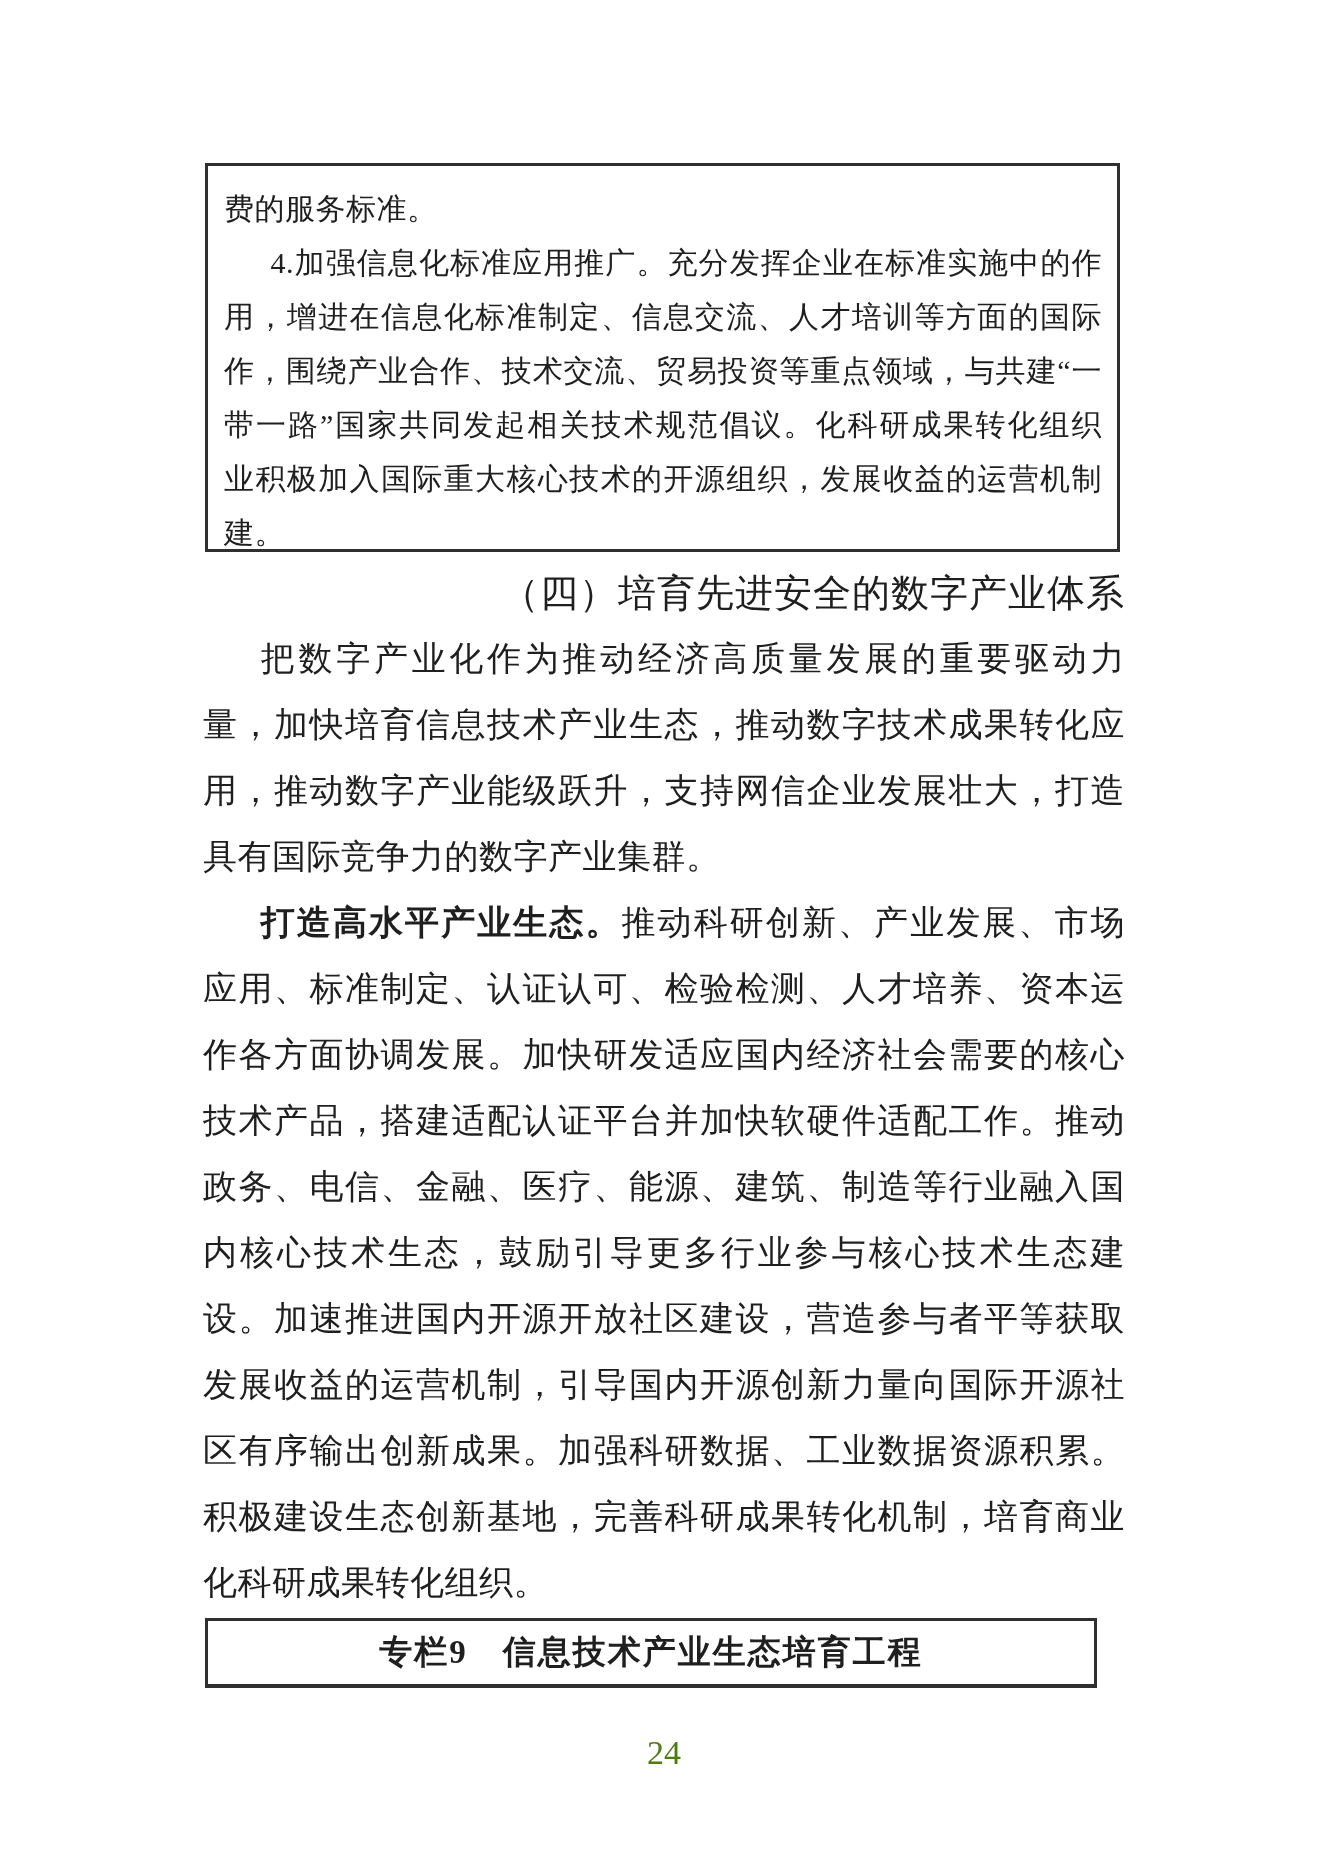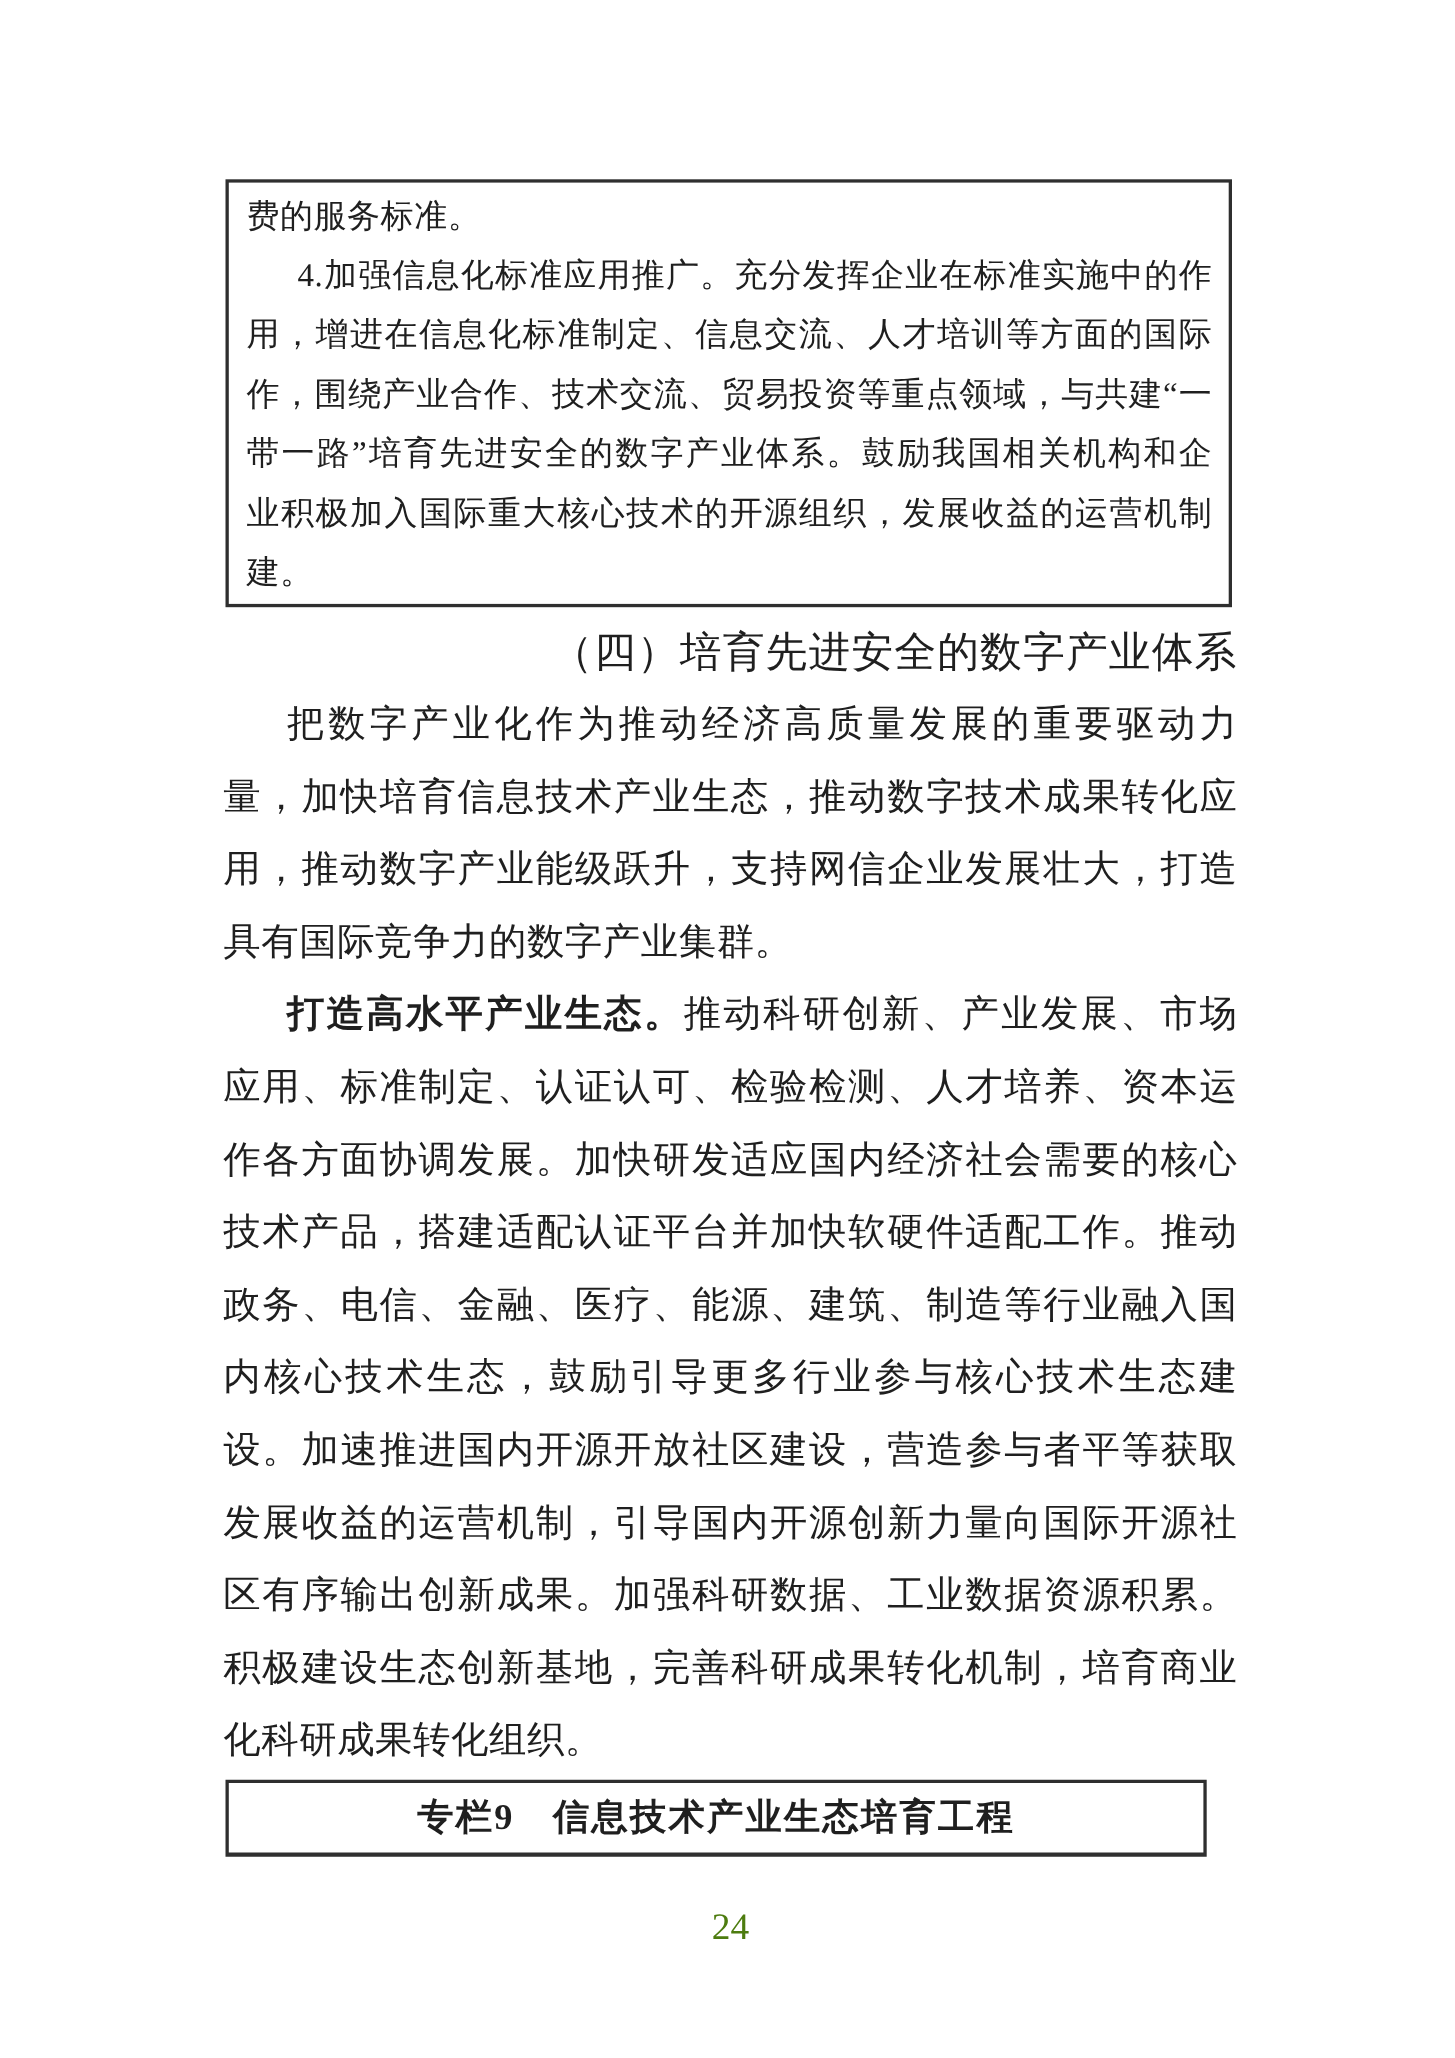--- a/index.html
+++ b/index.html
@@ -16,21 +16,21 @@
     overflow: hidden;
   }
 
   
   .box1 {
     position: absolute;
     left: 205px; top: 163px;
     width: 915px; height: 389px;
     border: 3px solid #2f2f2f;
     box-sizing: border-box;
-    padding: 4px 15px 0 16px;
+    padding: 16px 15px 0 16px;
     font-family: Liberation Serif, serif;
   }
   .bl {
     font-size: 30px;
     line-height: 54px;
     height: 54px;
     overflow: hidden;
     text-align: justify;
     text-align-last: justify;
     letter-spacing: 0.5px;
@@ -100,21 +100,21 @@
 </head>
 <body>
 
 <div class="page">
 
   <div class="box1">
     <div class="bl l-last">费的服务标准。</div>
     <div class="bl l-indent">4.加强信息化标准应用推广。充分发挥企业在标准实施中的作</div>
     <div class="bl">用，增进在信息化标准制定、信息交流、人才培训等方面的国际合</div>
     <div class="bl">作，围绕产业合作、技术交流、贸易投资等重点领域，与共建“一</div>
-    <div class="bl">带一路”培育先进安全的数字产业体系。鼓励我国相关机构和企</div>
+    <div class="bl">带一路”国家共同发起相关技术规范倡议。化科研成果转化组织</div>
     <div class="bl">业积极加入国际重大核心技术的开源组织，发展收益的运营机制</div>
     <div class="bl l-last">建。</div>
   </div>
 
   <div class="flow">
 
     <div class="heading">（四）培育先进安全的数字产业体系</div>
 
     <div>
       <div class="tl l-indent">把数字产业化作为推动经济高质量发展的重要驱动力</div>

